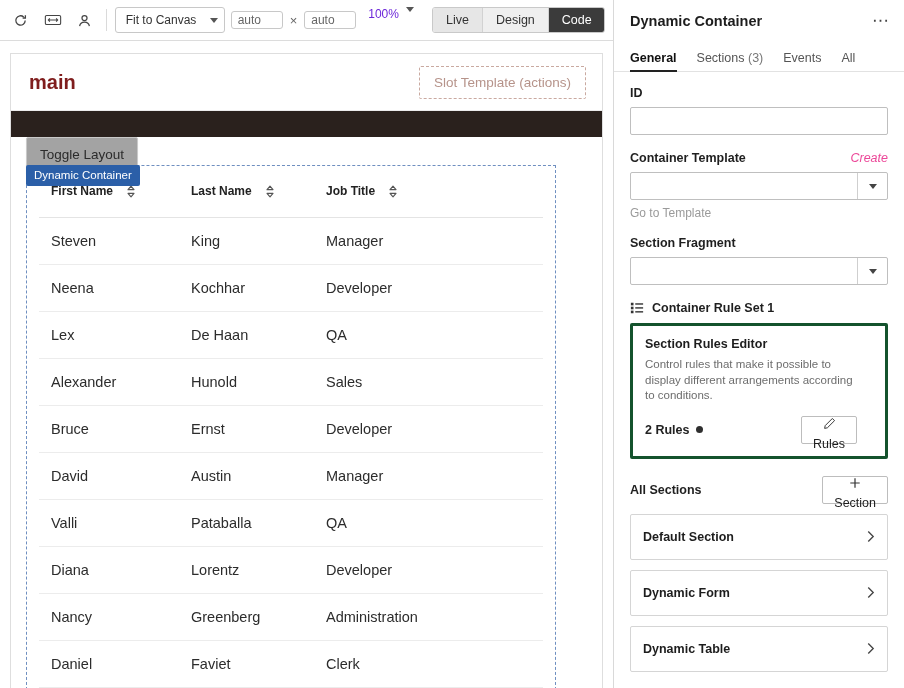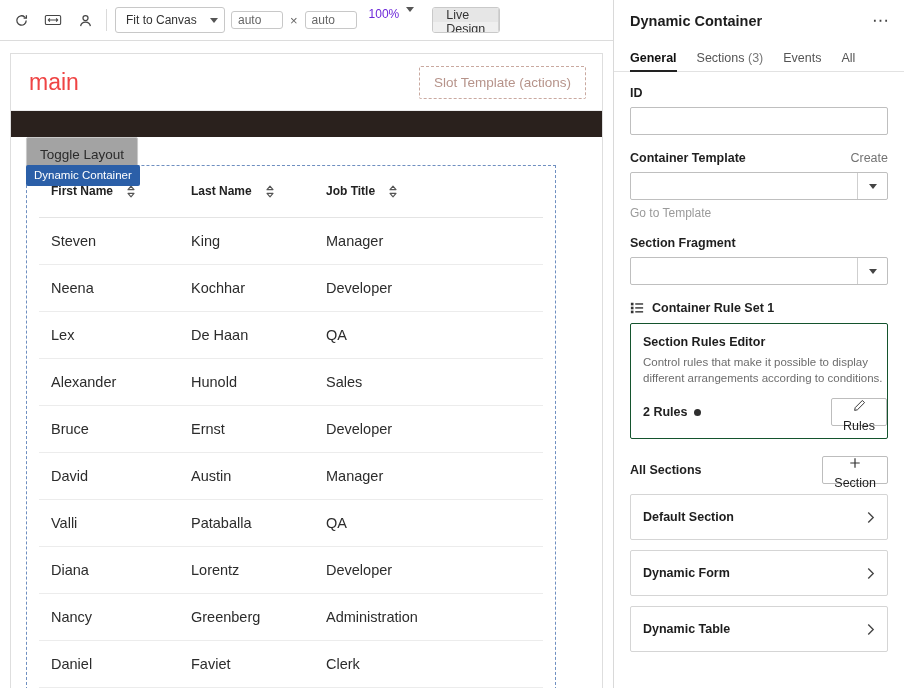--- a/index.html
+++ b/index.html
@@ -98,21 +98,20 @@
     border-top: 5px solid #555;
     margin-left: 7px;
   }
   .seg {
     display: flex;
     height: 26px;
     border-radius: 3px;
     overflow: hidden;
     margin-left: 8px;
     border: 1px solid #c9c9c9;
-    flex-direction: column;
   }
   .seg .seg-btn {
     padding: 0 13px;
     display: flex; align-items: center;
     font-size: 12.5px;
     background: #e6e6e6;
     color: #333;
     cursor: pointer;
     border-right: 1px solid #d2d2d2;
   }
@@ -141,22 +140,23 @@
   }
   #page-header {
     height: 57px;
     display: flex;
     align-items: center;
     justify-content: space-between;
     padding: 0 16px 0 18px;
     border-bottom: 1px solid #ebebeb;
   }
   #page-title {
-    font-size: 23px;
-    color: #ef4444;
+    font-size: 20px;
+    color: #7f1d1d;
+    font-weight: bold;
   }
   .slot-template {
     border: 1px dashed #c9a9a0;
     color: #b6938a;
     font-size: 13.5px;
     padding: 8px 14px;
     border-radius: 2px;
     background: #fff;
   }
   #banner {
@@ -293,22 +293,23 @@
     margin-bottom: 7px;
   }
   .fld-row {
     display: flex;
     align-items: baseline;
     justify-content: space-between;
     margin-bottom: 7px;
   }
   .link {
     font-size: 12.5px;
-    color: #737373;
-    cursor: pointer;
+    color: #ec4899;
+    cursor: pointer;
+    font-style: italic;
   }
   .txt-input {
     width: 100%;
     height: 28px;
     border: 1px solid #bfbfbf;
     border-radius: 2px;
     background: #fff;
     font-size: 12.5px;
     padding: 0 8px;
     font-family: "Liberation Sans", sans-serif;
@@ -353,23 +354,23 @@
     align-items: center;
     gap: 8px;
     margin: 16px 0 8px 0;
   }
   .rule-head .lbl {
     font-size: 12.5px;
     font-weight: bold;
     color: #1f1f1f;
   }
   .card {
-    border: 1px solid #14532d;
+    border: 3px solid #14532d;
     border-radius: 2px;
-    padding: 11px 0 12px 12px;
+    padding: 11px 28px 12px 12px;
     background: #fff;
   }
   .card-title {
     font-size: 12.5px;
     font-weight: bold;
     color: #1d1d1d;
     margin-bottom: 6px;
   }
   .card-desc {
     font-size: 11.5px;

